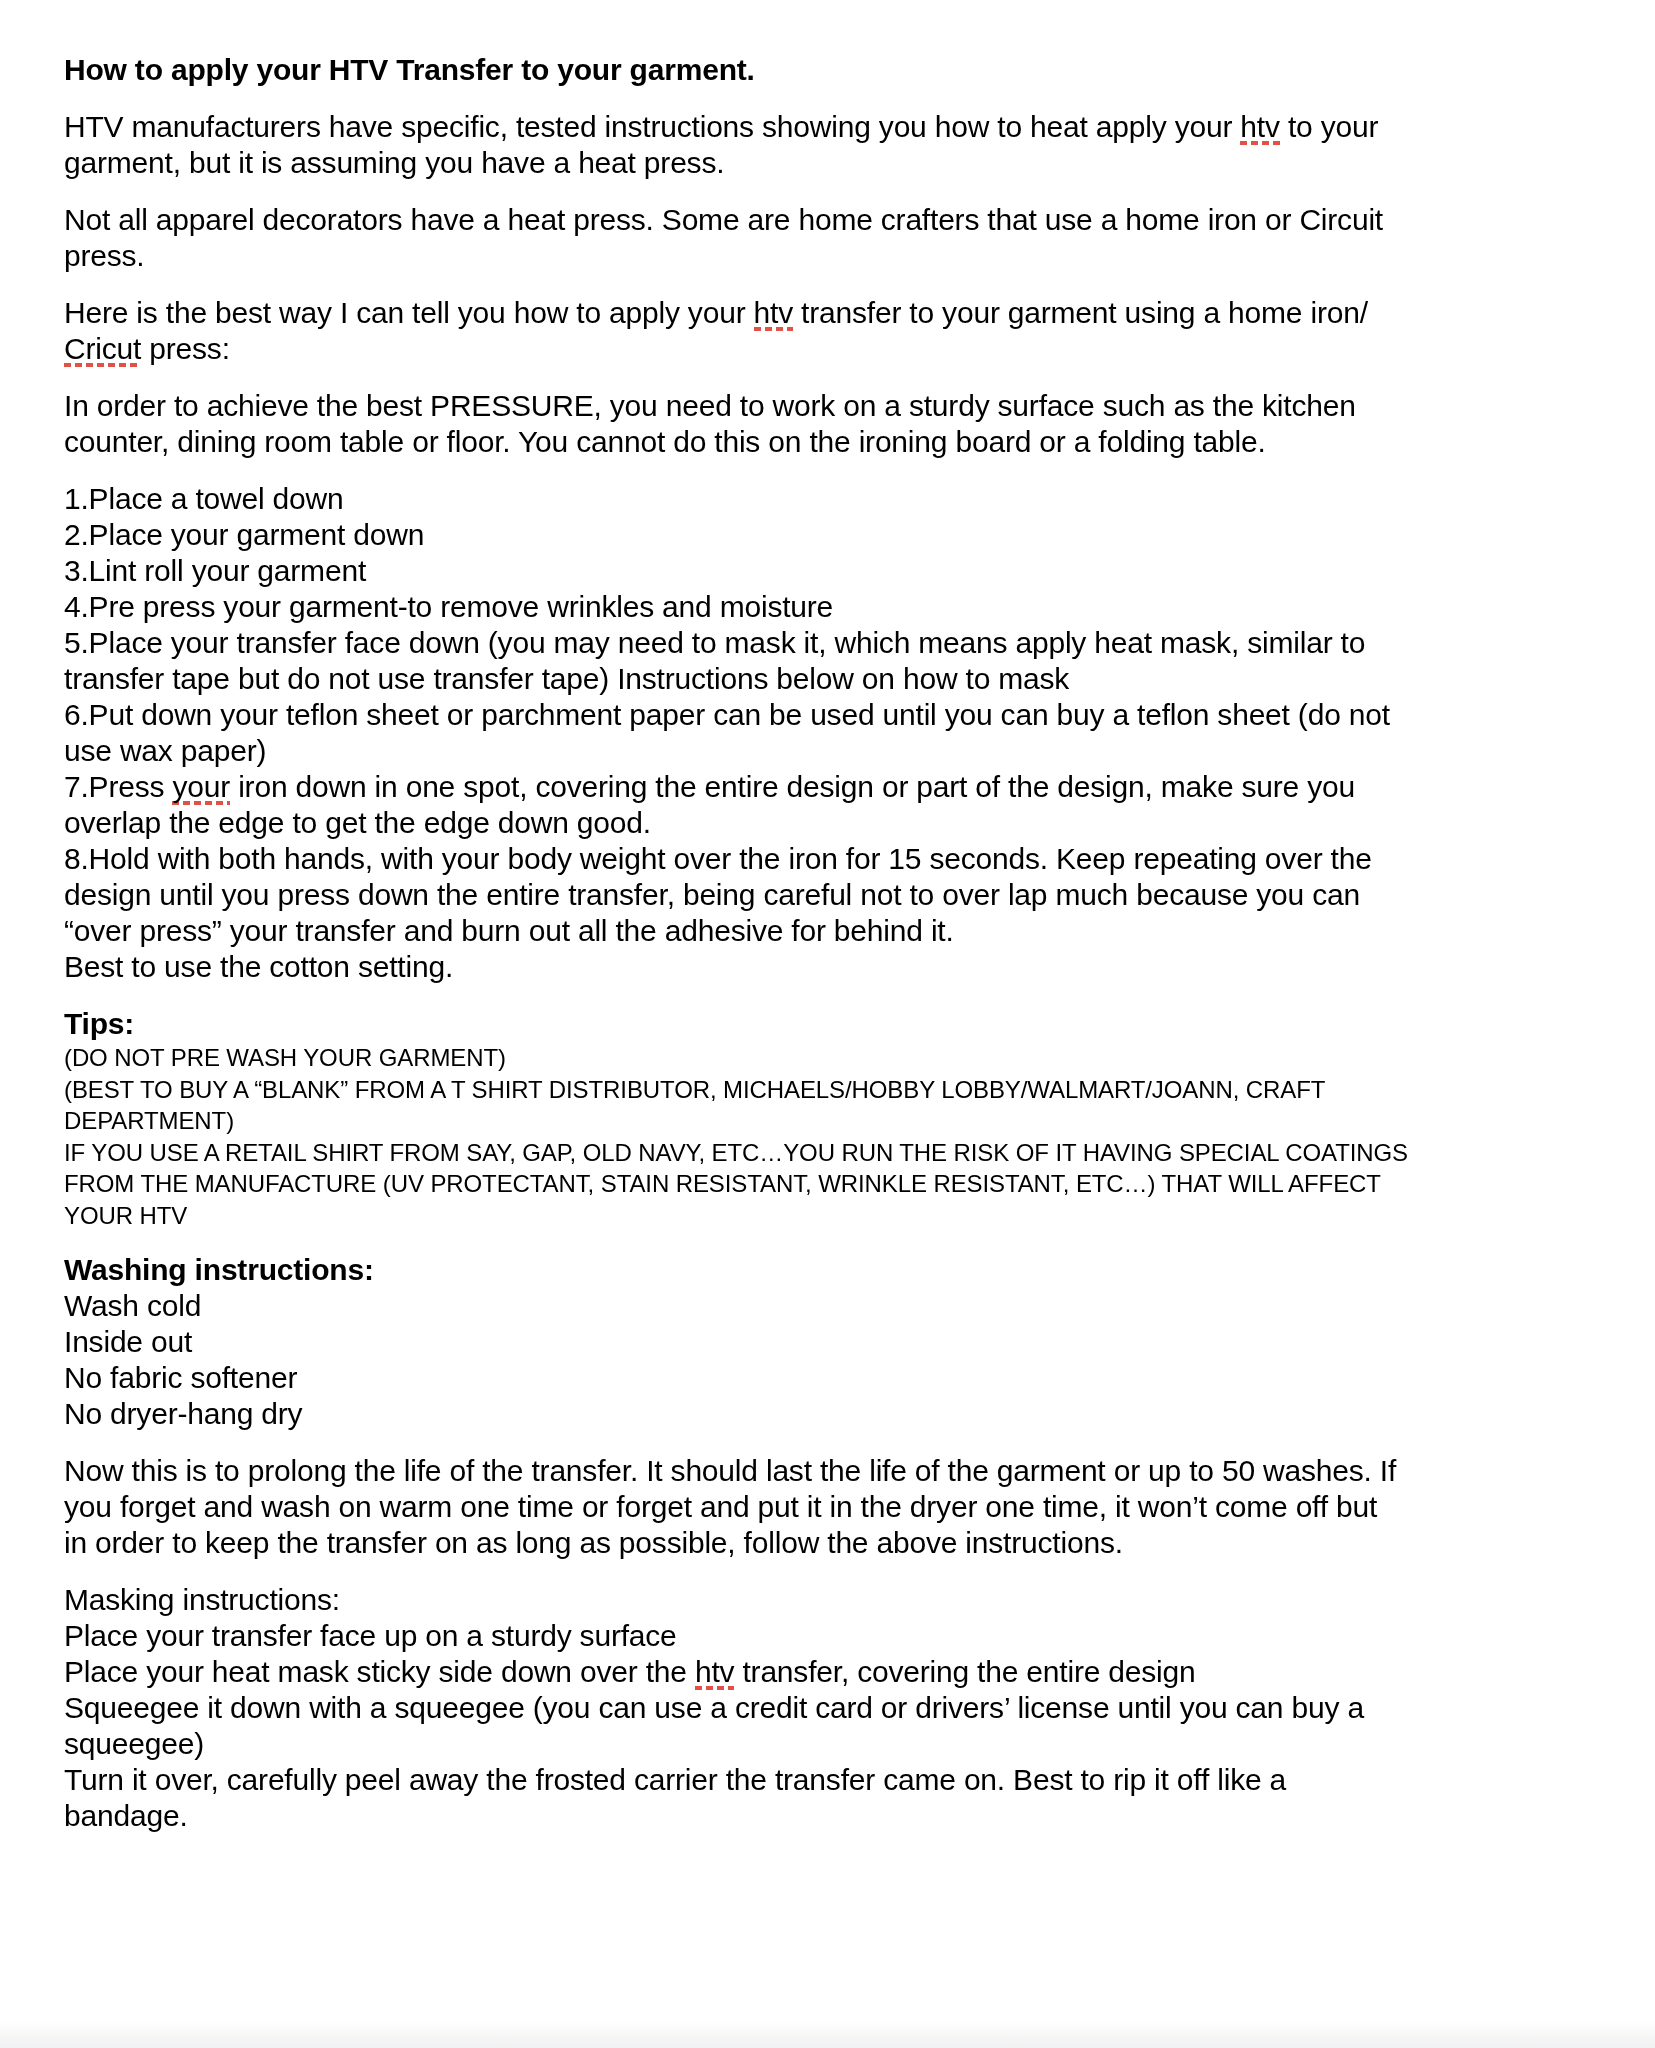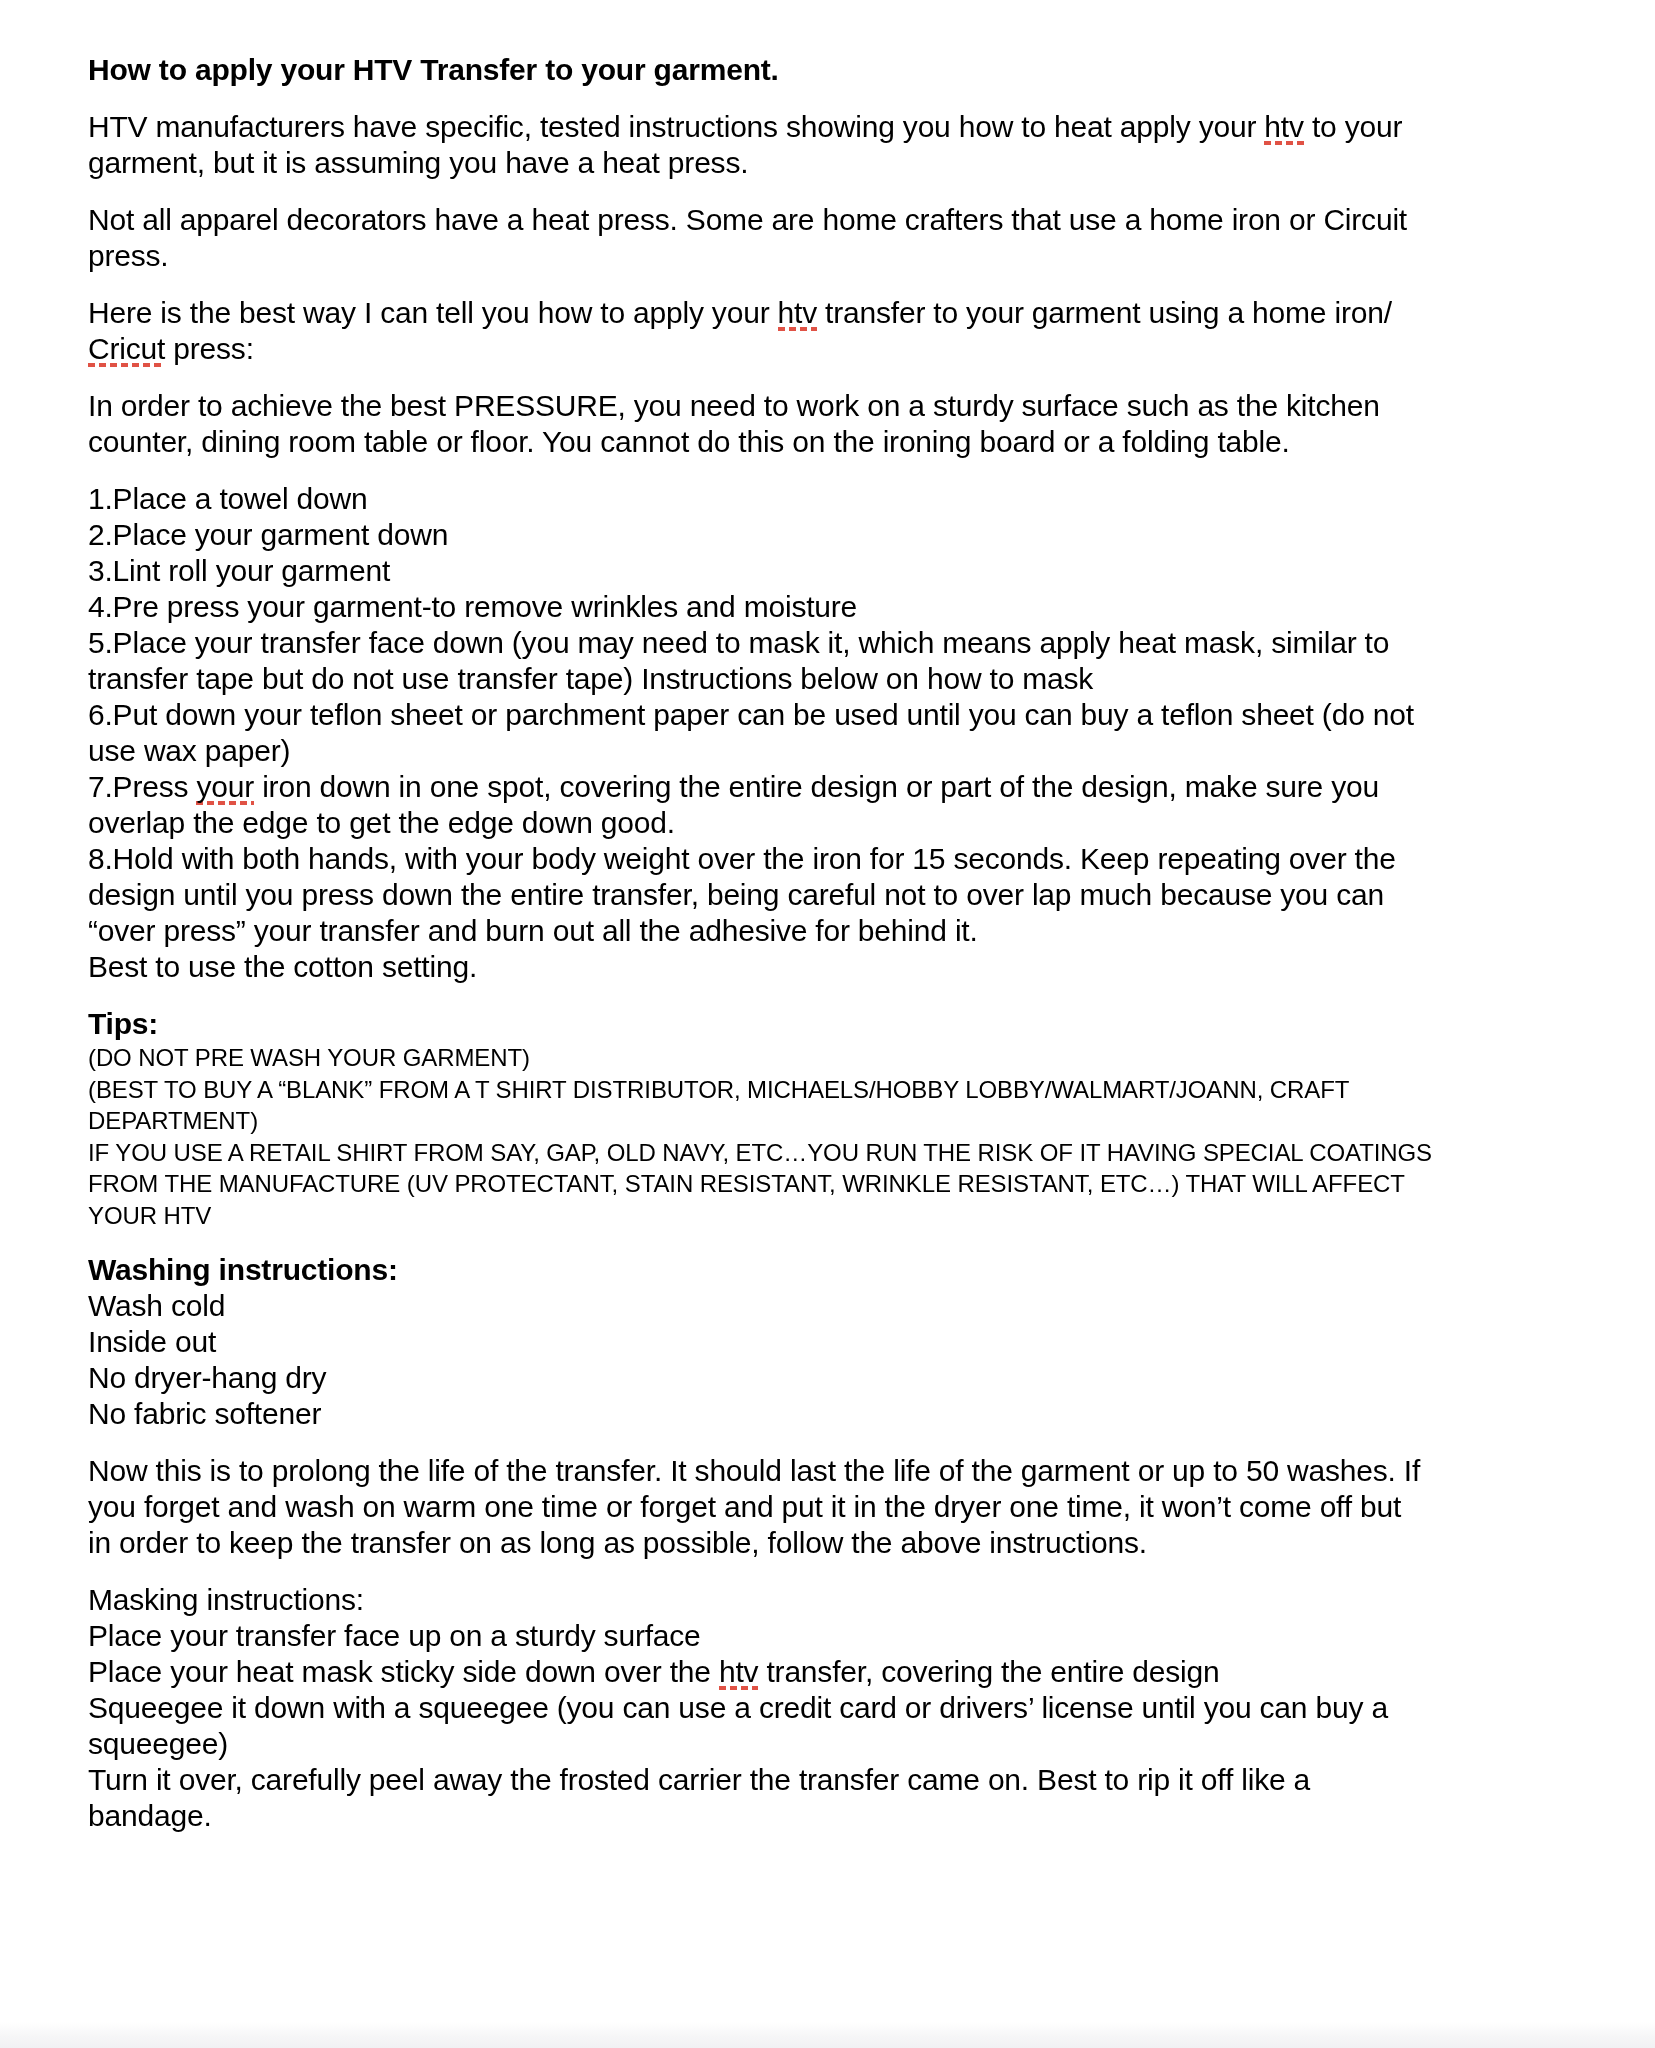--- a/index.html
+++ b/index.html
@@ -8,21 +8,21 @@
     width: 1655px;
     height: 2048px;
     background: #ffffff;
     overflow: hidden;
     font-family: "Liberation Sans", "DejaVu Sans", sans-serif;
     color: #000000;
   }
   .content {
     position: absolute;
     top: 52px;
-    left: 88px;
+    left: 64px;
     width: 1530px;
   }
   .block { margin-top: 21px; }
   .block:first-child { margin-top: 0; }
   .line {
     font-size: 30px;
     line-height: 36px;
     white-space: pre;
     letter-spacing: -0.2px;
   }
@@ -91,22 +91,22 @@
         <div class="line small">(BEST TO BUY A “BLANK” FROM A T SHIRT DISTRIBUTOR, MICHAELS/HOBBY LOBBY/WALMART/JOANN, CRAFT</div>
         <div class="line small">DEPARTMENT)</div>
         <div class="line small">IF YOU USE A RETAIL SHIRT FROM SAY, GAP, OLD NAVY, ETC…YOU RUN THE RISK OF IT HAVING SPECIAL COATINGS</div>
         <div class="line small">FROM THE MANUFACTURE (UV PROTECTANT, STAIN RESISTANT, WRINKLE RESISTANT, ETC…) THAT WILL AFFECT</div>
         <div class="line small">YOUR HTV</div>
       </div>
       <div class="block">
         <div class="line bold">Washing instructions:</div>
         <div class="line">Wash cold</div>
         <div class="line">Inside out</div>
+        <div class="line">No fabric softener</div>
         <div class="line">No dryer-hang dry</div>
-        <div class="line">No fabric softener</div>
       </div>
       <div class="block">
         <div class="line">Now this is to prolong the life of the transfer. It should last the life of the garment or up to 50 washes. If</div>
         <div class="line">you forget and wash on warm one time or forget and put it in the dryer one time, it won’t come off but</div>
         <div class="line">in order to keep the transfer on as long as possible, follow the above instructions.</div>
       </div>
       <div class="block">
         <div class="line">Masking instructions:</div>
         <div class="line">Place your transfer face up on a sturdy surface</div>
         <div class="line">Place your heat mask sticky side down over the <span class="sq">htv</span> transfer, covering the entire design</div>

